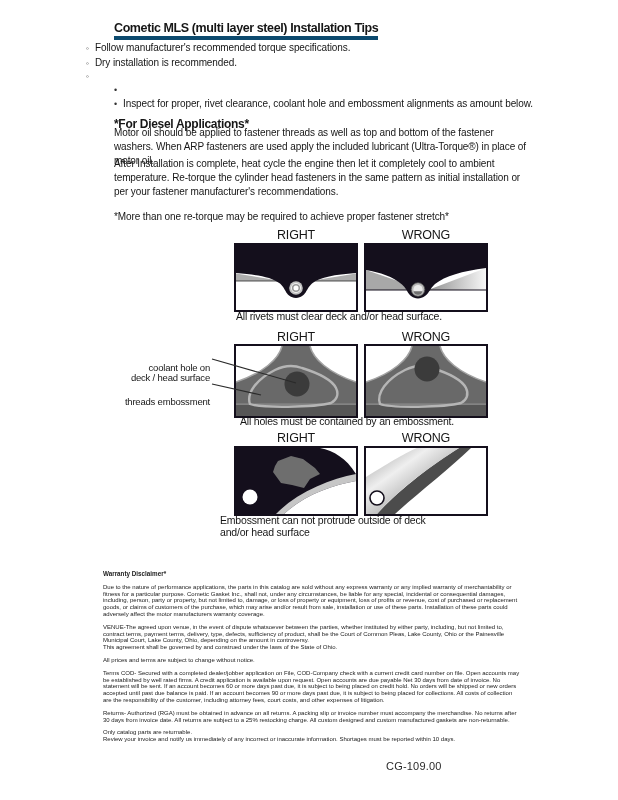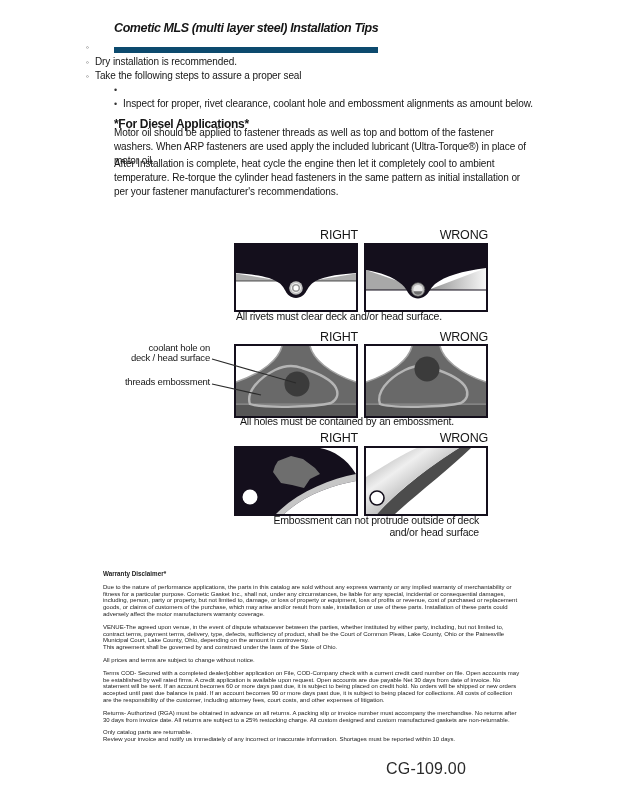--- a/index.html
+++ b/index.html
@@ -4,74 +4,75 @@
 <style>
   html,body{margin:0;padding:0;background:#e8e8e8;}
   .page{
     position:relative;width:618px;height:800px;background:#ffffff;
     font-family:"Liberation Sans", sans-serif;color:#161616;overflow:hidden;
     margin:0 auto;
   }
   .abs{position:absolute;}
   .title{
     left:114px;top:21px;font-size:12.5px;font-weight:bold;letter-spacing:-0.4px;
-    border-bottom:6px solid #0c4a6e;padding-bottom:12px;white-space:nowrap;font-style:italic;
+    border-bottom:4px solid #0c4a6e;padding-bottom:1px;white-space:nowrap;
   }
   .tips{left:86px;top:41px;font-size:10px;letter-spacing:-0.1px;line-height:13.5px;}
   .tip-row{display:flex;align-items:baseline;}
   .tip-row .b{width:9px;font-size:8px;color:#333;}
   .sub{margin-left:28px;}
   .sub .b{font-size:9px;}
   .sec-head{left:114px;top:117px;font-size:12px;font-weight:bold;letter-spacing:-0.3px;}
   .para{left:114px;width:420px;font-size:10px;letter-spacing:-0.1px;line-height:14px;}
   .p1{top:126px;}
   .p2{top:157px;}
   .pnote{top:210px;}
-  .dg-head{width:124px;text-align:right;font-size:12.5px;letter-spacing:-0.2px;}
+  .dg-head{width:124px;text-align:center;font-size:12.5px;letter-spacing:-0.2px;}
   .dg-box{border:2px solid #140f1c;background:#fff;line-height:0;}
   .dg-box svg{display:block;}
   .caption{font-size:10.5px;letter-spacing:-0.2px;line-height:11.5px;white-space:pre-line;}
-  .lbl{font-size:9.5px;letter-spacing:-0.2px;line-height:10px;text-align:right;white-space:pre-line;}
+  .lbl{font-size:9.5px;letter-spacing:-0.2px;line-height:10px;text-align:right;white-space:pre-line;margin-top:20px;}
   .leaders{pointer-events:none;}
   .disc{left:103px;top:571px;width:418px;font-size:6px;line-height:6.8px;color:#222;}
   .disc h3{font-size:6.3px;margin:0 0 6px 0;}
   .disc p{margin:0 0 6px 0;white-space:pre-line;}
-  .code{left:386px;top:760px;font-size:16px;letter-spacing:0.2px;color:#2a2a2a;}
+  .code{left:386px;top:760px;font-size:11px;letter-spacing:0.2px;color:#2a2a2a;}
 </style>
 </head>
 <body>
 
 <div class="page">
 
   <div class="abs title">Cometic MLS (multi layer steel) Installation Tips</div>
 
   <div class="abs tips">
     <div class="tip-row">
       <span class="b">◦</span>
+      <span>Follow manufacturer's recommended torque specifications.</span>
     </div>
     <div class="tip-row">
       <span class="b">◦</span>
       <span>Dry installation is recommended.</span>
     </div>
     <div class="tip-row">
       <span class="b">◦</span>
-      <span>Take the following steps to assure a proper seal</span>
     </div>
     <div class="tip-row sub">
       <span class="b">•</span>
     </div>
     <div class="tip-row sub">
       <span class="b">•</span>
       <span>Inspect for proper, rivet clearance, coolant hole and embossment alignments as amount below.</span>
     </div>
   </div>
 
   <div class="abs sec-head">*For Diesel Applications*</div>
   <div class="abs para p1">Motor oil should be applied to fastener threads as well as top and bottom of the fastener washers. When ARP fasteners are used apply the included lubricant (Ultra-Torque®) in place of motor oil.</div>
   <div class="abs para p2">After Installation is complete, heat cycle the engine then let it completely cool to ambient temperature. Re-torque the cylinder head fasteners in the same pattern as initial installation or per your fastener manufacturer's recommendations.</div>
+  <div class="abs para pnote">*More than one re-torque may be required to achieve proper fastener stretch*</div>
 
   <div class="abs dg-head" style="left:234px;top:228px;">RIGHT</div>
   <div class="abs dg-head" style="left:364px;top:228px;">WRONG</div>
 
   <div class="abs dg-box" style="left:234px;top:243px;">
     <svg width="120" height="65" viewBox="0 0 120 65">
       <rect width="120" height="65" fill="#ffffff"></rect>
       <path d="M0,28.5 L46,36 L0,36 Z" fill="#aeaeae"></path>
       <path d="M120,28.5 L74,36 L120,36 Z" fill="#aeaeae"></path>
       <line x1="0" y1="36" x2="120" y2="36" stroke="#2a2a2a" stroke-width="0.8"></line>
@@ -167,21 +168,21 @@
             <stop offset="1" stop-color="#9b9b9b"></stop>
         </linearGradient>
       </defs>
       <rect width="120" height="66" fill="#ffffff"></rect>
       <path d="M93,0 L105,0 C83,21 51,46 29,66 L11,66 C31,44 65,17 93,0 Z" fill="#4c4c4c"></path>
       <path d="M0,29 C26,13 41,4 51,0 L93,0 C63,19 31,43 11,66 L0,66 Z" fill="url(#g3w)"></path>
       <circle cx="11" cy="50" r="7" fill="#ffffff" stroke="#140f1c" stroke-width="1.6"></circle>
     </svg>
   </div>
 
-  <div class="abs caption" style="left:249px;top:515px;width:230px;text-align:right;">Embossment can not protrude outside of deck
+  <div class="abs caption" style="left:220px;top:515px;width:230px;">Embossment can not protrude outside of deck
 and/or head surface</div>
 
   <div class="abs disc">
     <h3>Warranty Disclaimer*</h3>
     <p>Due to the nature of performance applications, the parts in this catalog are sold without any express warranty or any implied warranty of merchantability or fitness for a particular purpose.  Cometic Gasket Inc., shall not, under any circumstances, be liable for any special, incidental or consequential damages, including, person, party or property, but not limited to, damage, or loss of property or equipment, loss of profits or revenue, cost of purchased or replacement goods, or claims of customers of the purchase, which may arise and/or result from sale, installation or use of these parts.  Installation of these parts could adversely affect the motor manufacturers warranty coverage.</p>
     <p>VENUE-The agreed upon venue, in the event of dispute whatsoever between the parties, whether instituted by either party, including, but not limited to, contract terms, payment terms, delivery, type, defects, sufficiency of product, shall be the Court of Common Pleas, Lake County, Ohio or the Painesville Municipal Court, Lake County, Ohio, depending on the amount in controversy.
 This agreement shall be governed by and construed under the laws of the State of Ohio.</p>
     <p>All prices and terms are subject to change without notice.</p>
     <p>Terms COD- Secured with a completed dealer/jobber application on File, COD-Company check with a current credit card number on file.  Open accounts may be established by well rated firms.  A credit application is available upon request.  Open accounts are due payable Net 30 days from date of invoice.  No statement will be sent.  If an account becomes 60 or more days past due, it is subject to being placed on credit hold.  No orders will be shipped or new orders accepted until past due balance is paid.  If an account becomes 90 or more days past due, it is subject to being placed for collections.  All costs of collection are the responsibility of the customer, including attorney fees, court costs, and other expenses of litigation.</p>
     <p>Returns- Authorized (RGA) must be obtained in advance on all returns.  A packing slip or invoice number must accompany the merchandise.  No returns after 30 days from invoice date.  All returns are subject to a 25% restocking charge.  All custom designed and custom manufactured gaskets are non-returnable.</p>

